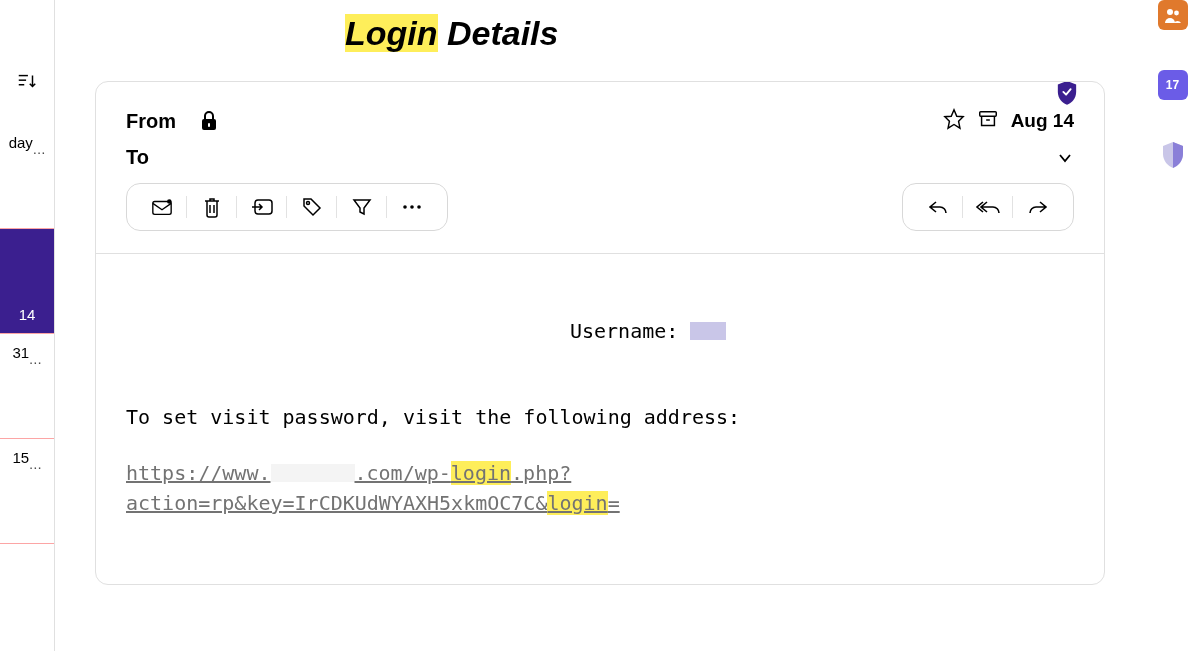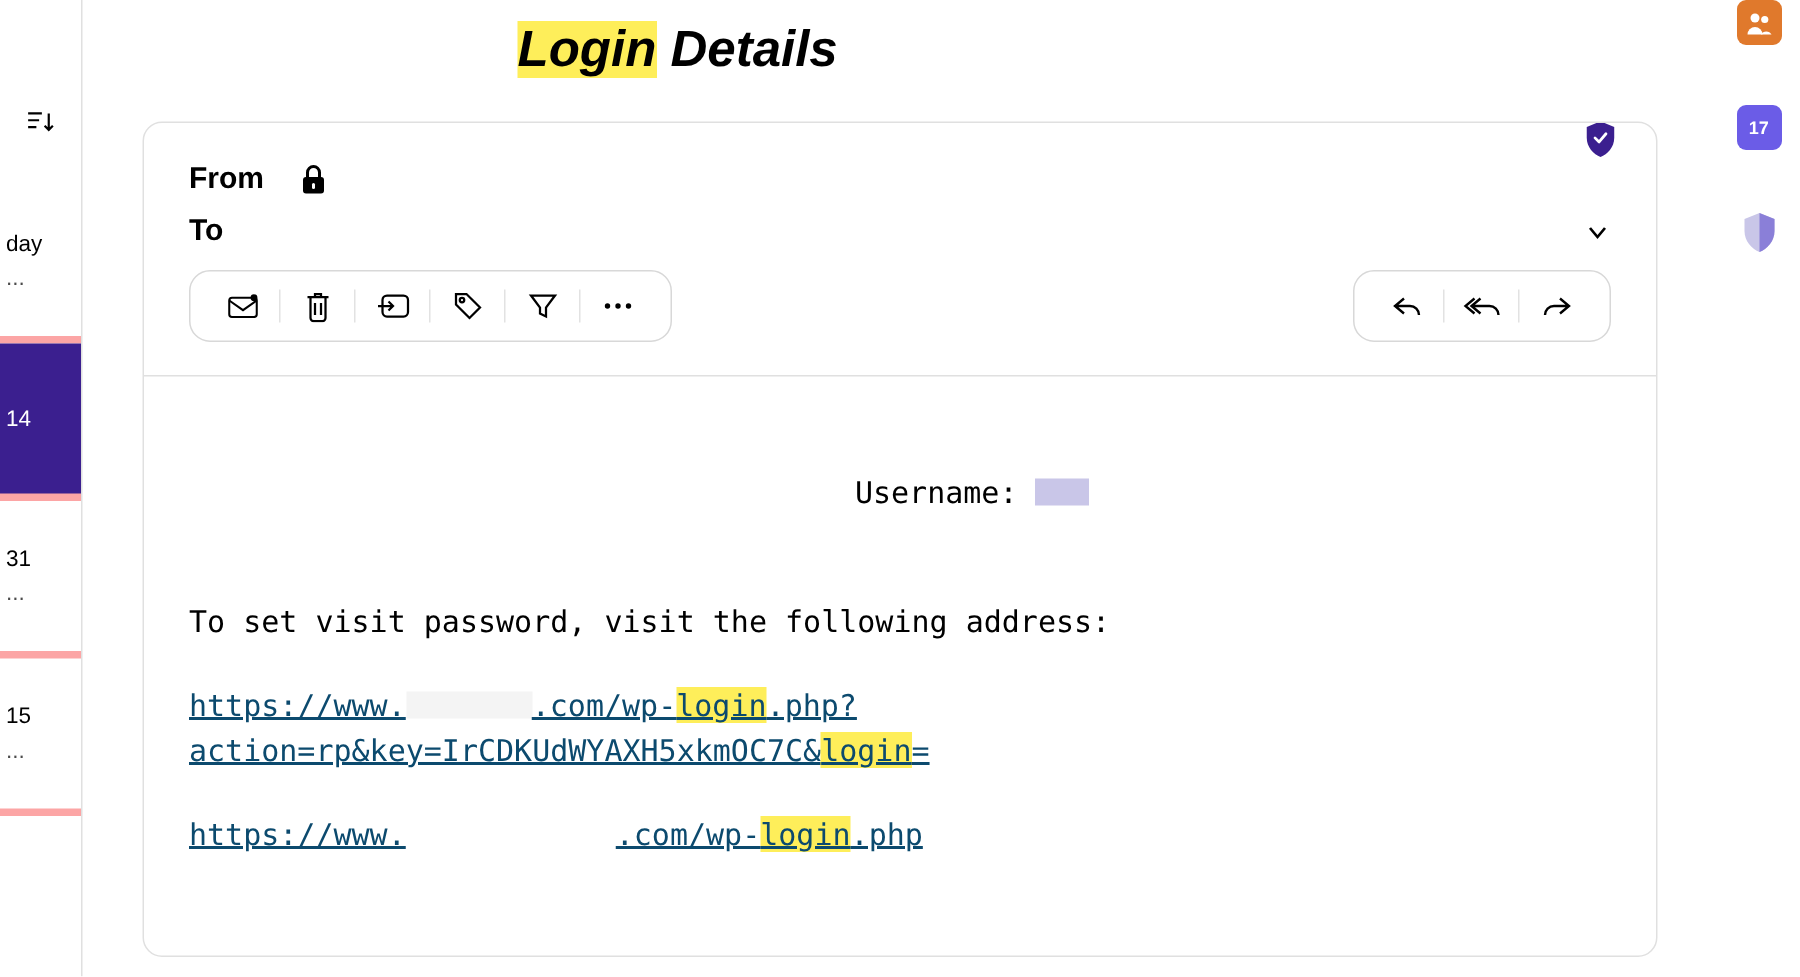--- a/index.html
+++ b/index.html
@@ -21,31 +21,32 @@
       padding-top: 70px;
     }
     .sort-icon {
       width: 24px; height: 24px;
       margin: 0 auto 30px auto;
       display: flex; align-items: center; justify-content: center;
     }
     .sidebar-item {
       height: 105px;
       padding: 10px 4px;
-      border-bottom: 5px solid #fca5a5;
-      display: flex;
-      flex-direction: column;
+      border-bottom: 1px solid #fca5a5;
+      display: flex;
+      flex-direction: row;
       justify-content: center;
       font-size: 15px;
       color: #000;
       cursor: pointer;
     }
     .sidebar-item.selected {
       background: #3b1f8f;
       color: #fff !important;
+      align-items: flex-end;
     }
     .sidebar-item .date { font-weight: 500; }
     .sidebar-item .dots { color: inherit; opacity: .7; margin-top: 6px; }
 
     
     .main {
       flex: 1;
       padding: 10px 40px 20px 40px;
       overflow: hidden;
     }
@@ -135,21 +136,21 @@
     .mono-line { white-space: pre-wrap; margin-bottom: 26px; text-align: center; }
     .mono-para { white-space: pre-wrap; margin-bottom: 26px; }
     .redact {
       display: inline-block;
       width: 36px; height: 18px;
       background: #c9c6e8;
       vertical-align: -2px;
     }
     .redact.wide { width: 84px; background: #f4f4f4; }
     .redact.xwide { width: 140px; background: #ffffff; }
-    .link { color: #0c4a6e; text-decoration: underline; }
+    .link { color: #737373; text-decoration: underline; }
     .link-block { margin-bottom: 26px; }
 
     
     .right-rail {
       width: 55px;
       display: flex;
       flex-direction: column;
       align-items: center;
       gap: 40px;
     }
@@ -207,20 +208,35 @@
     <div class="card-header">
       <div class="row">
         <span class="hdr-label">From</span>
         <span class="lock-icon">
           <svg viewBox="0 0 18 20">
               <rect x="2" y="8" width="14" height="11" rx="2" fill="#000"></rect>
               <path d="M5 8 V5 a4 4 0 0 1 8 0 V8" fill="none" stroke="#000" stroke-width="2"></path>
               <rect x="8" y="12" width="2" height="4" fill="#fff" rx="1"></rect>
             </svg>
         </span>
+        <div class="hdr-right">
+          <span>
+            <svg width="22" height="22" viewBox="0 0 24 24" fill="none" stroke="#000" stroke-width="1.6">
+                <polygon points="12 2 15 9 22 9.5 17 14.5 18.5 22 12 18 5.5 22 7 14.5 2 9.5 9 9"></polygon>
+              </svg>
+          </span>
+          <span>
+            <svg width="22" height="22" viewBox="0 0 24 24" fill="none" stroke="#000" stroke-width="1.6">
+                <rect x="3" y="4" width="18" height="5" rx="1"></rect>
+                <path d="M5 9 v10 h14 V9"></path>
+                <line x1="10" y1="13" x2="14" y2="13"></line>
+              </svg>
+          </span>
+          <span class="hdr-date">Aug 14</span>
+        </div>
       </div>
       <div class="row">
         <span class="hdr-label">To</span>
         <span class="chevron">
           <svg viewBox="0 0 18 18" fill="none" stroke="#000" stroke-width="1.8">
               <polyline points="4 6 9 12 14 6"></polyline>
             </svg>
         </span>
       </div>
 
@@ -291,23 +307,20 @@
         <span>Username: </span><span class="redact"></span>
       </div>
 
       <div class="mono-para">To set visit password, visit the following address:</div>
 
       <div class="link-block">
         <span class="link">https://www.</span><span class="redact wide"></span><span class="link">.com/wp-</span><span class="link hl">login</span><span class="link">.php?</span><br>
         <span class="link">action=rp&amp;key=IrCDKUdWYAXH5xkmOC7C&amp;</span><span class="link hl">login</span><span class="link">=</span>
       </div>
 
-      <div class="link-block">
-        <span class="link">https://www.</span><span class="redact xwide"></span><span class="link">.com/wp-</span><span class="link hl">login</span><span class="link">.php</span>
-      </div>
     </div>
   </div>
 </div>
 
 <div class="right-rail">
   <div class="rail-icon rail-contacts">
     <svg width="18" height="18" viewBox="0 0 18 18" fill="#fff">
         <circle cx="6" cy="6" r="3"></circle>
         <circle cx="12.5" cy="7" r="2.4"></circle>
         <path d="M1 17 a5 5 0 0 1 10 0 Z"></path>

